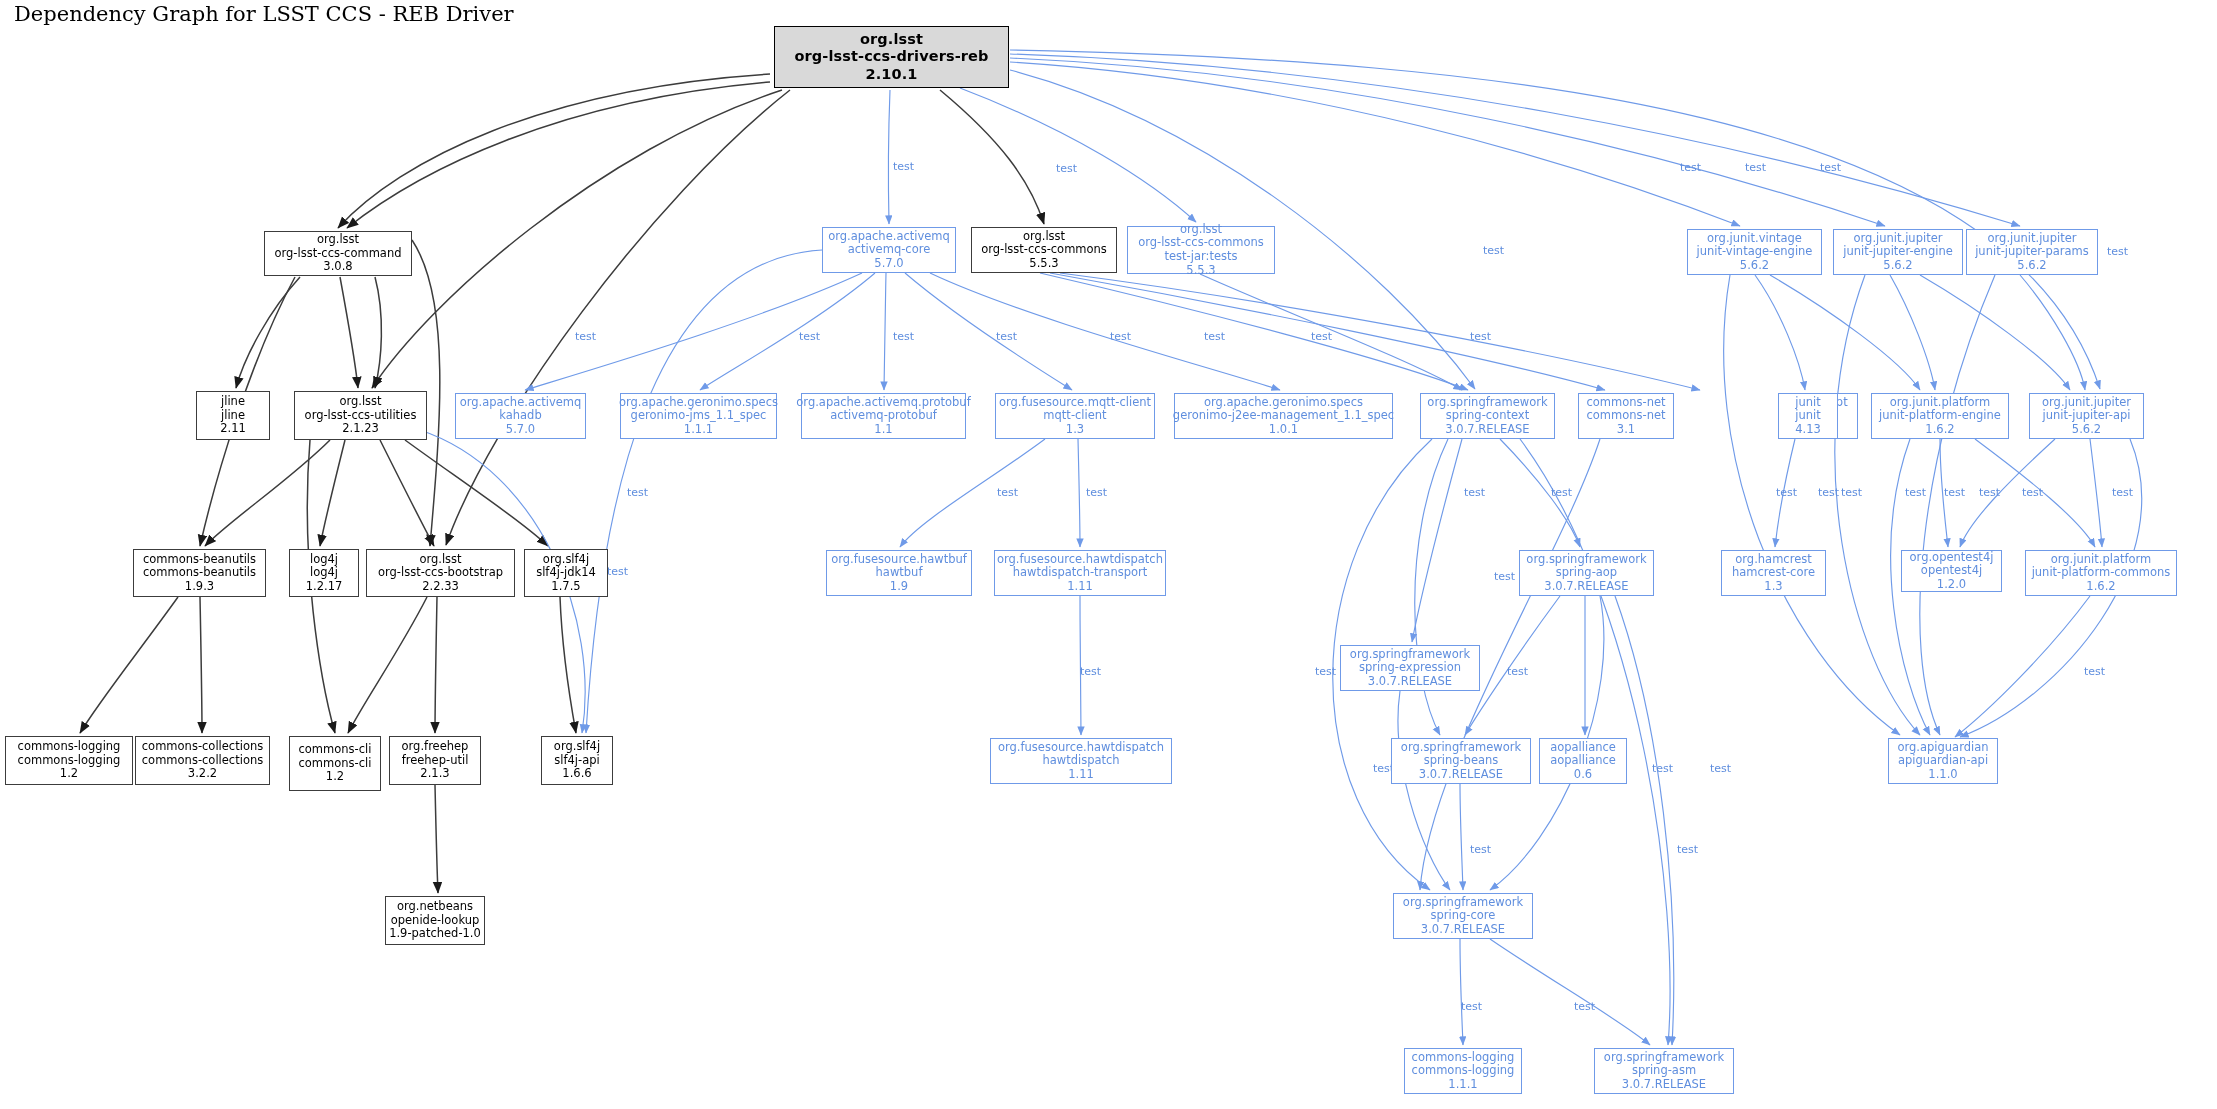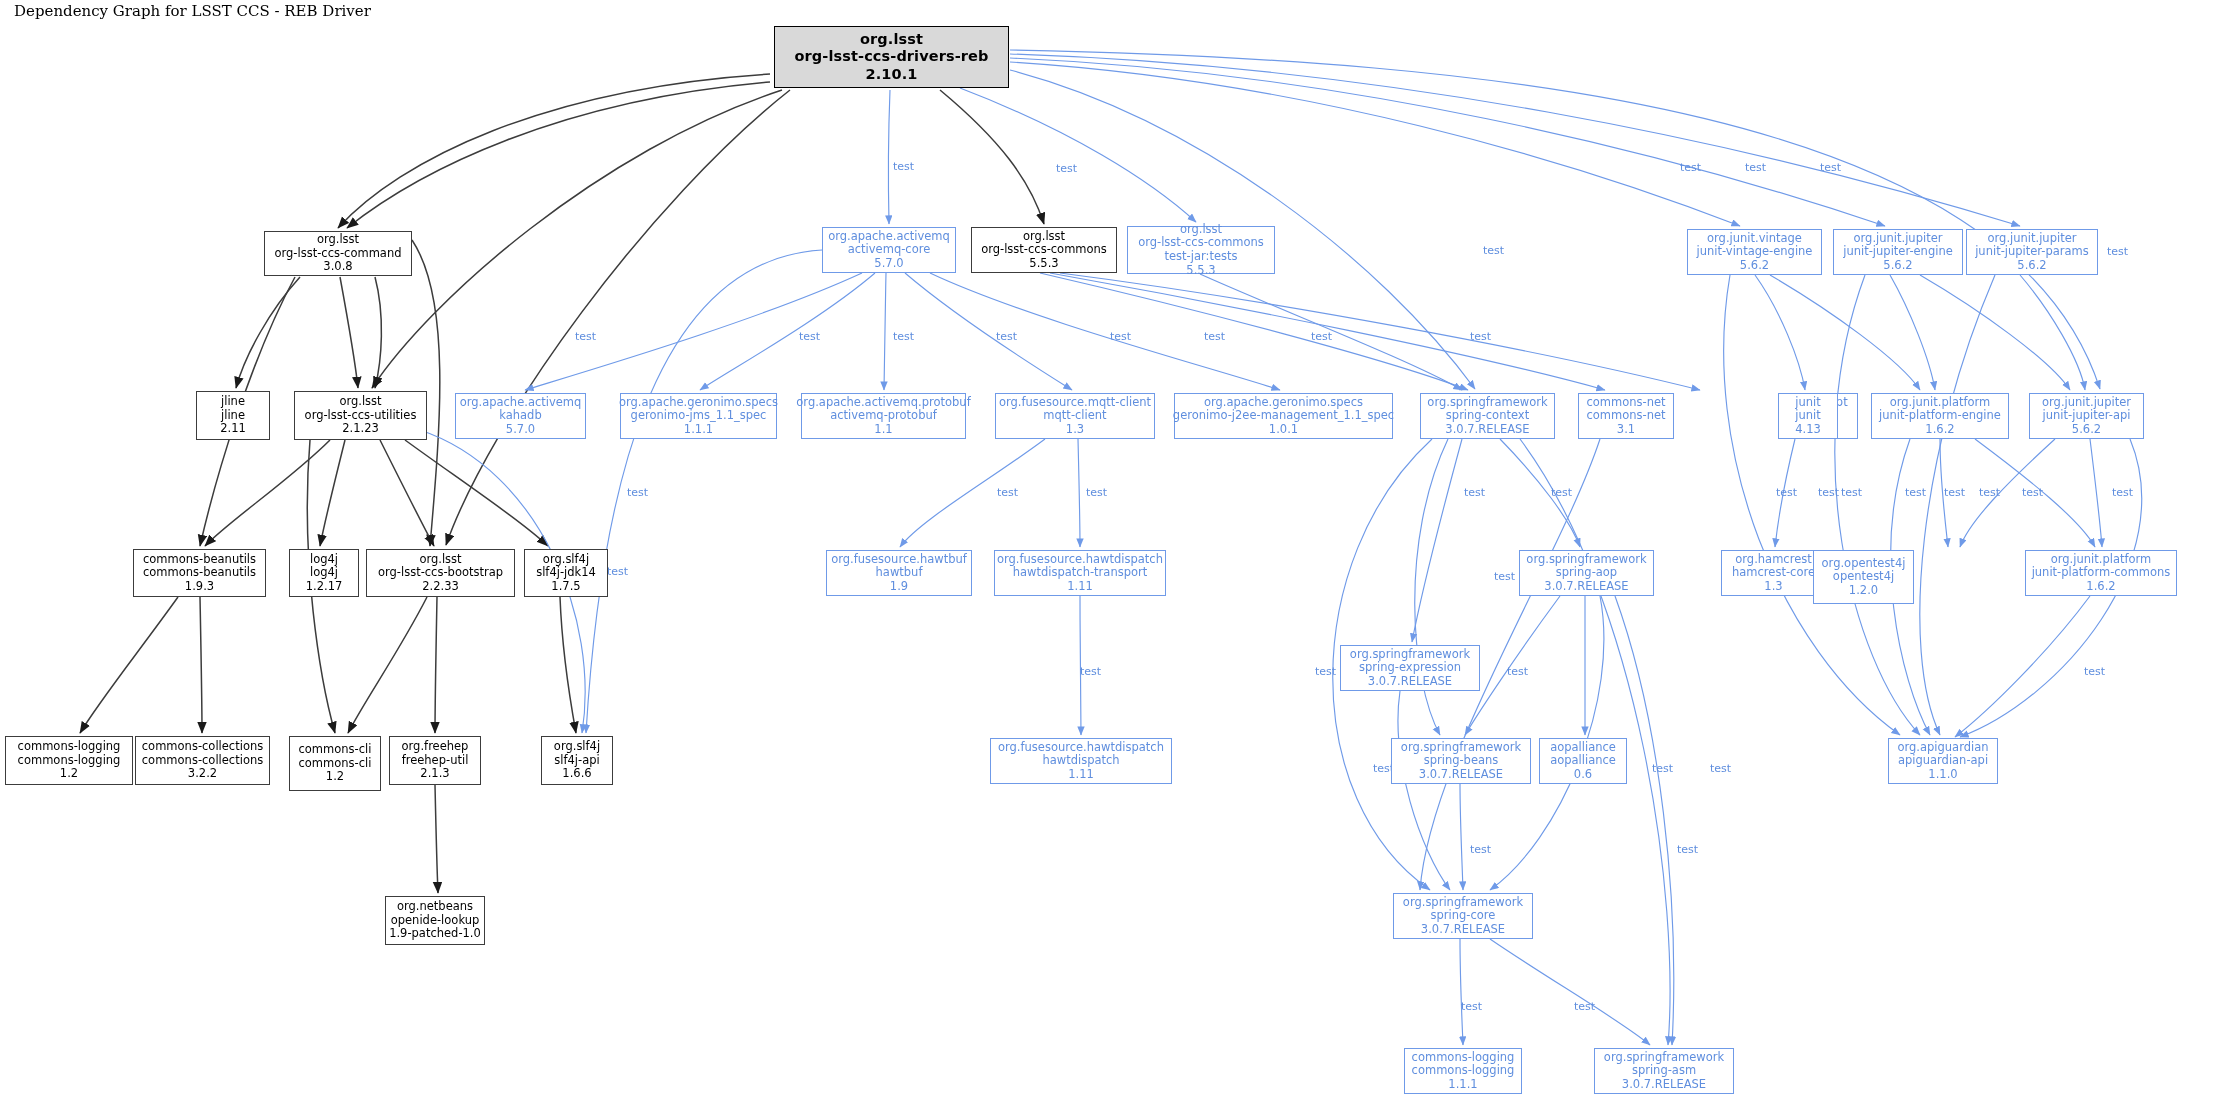--- a/index.html
+++ b/index.html
@@ -14,21 +14,21 @@
     height: 1109px;
     background: #ffffff;
     overflow: hidden;
     font-family: "DejaVu Sans", sans-serif;
   }
   #graph-title {
     position: absolute;
     left: 14px;
     top: 2px;
     font-family: "DejaVu Serif", serif;
-    font-size: 15px;
+    font-size: 21px;
     color: #000000;
     white-space: nowrap;
   }
   #edge-layer {
     position: absolute;
     left: 0;
     top: 0;
     width: 2217px;
     height: 1109px;
     pointer-events: none;
@@ -333,21 +333,21 @@
       <div class="node test" style="left: 1519px; top: 550px; width: 135px; height: 46px;">
         <span class="ln">org.springframework</span>
         <span class="ln">spring-aop</span>
         <span class="ln">3.0.7.RELEASE</span>
       </div>
       <div class="node test" style="left: 1721px; top: 550px; width: 105px; height: 46px;">
         <span class="ln">org.hamcrest</span>
         <span class="ln">hamcrest-core</span>
         <span class="ln">1.3</span>
       </div>
-      <div class="node test" style="left: 1813px; top: 550px; width: 101px; height: 54px;">
+      <div class="node test" style="left: 1901px; top: 550px; width: 101px; height: 42px;">
         <span class="ln">org.opentest4j</span>
         <span class="ln">opentest4j</span>
         <span class="ln">1.2.0</span>
       </div>
       <div class="node test" style="left: 2025px; top: 550px; width: 152px; height: 46px;">
         <span class="ln">org.junit.platform</span>
         <span class="ln">junit-platform-commons</span>
         <span class="ln">1.6.2</span>
       </div>
       <div class="node test" style="left: 1340px; top: 645px; width: 140px; height: 46px;">

